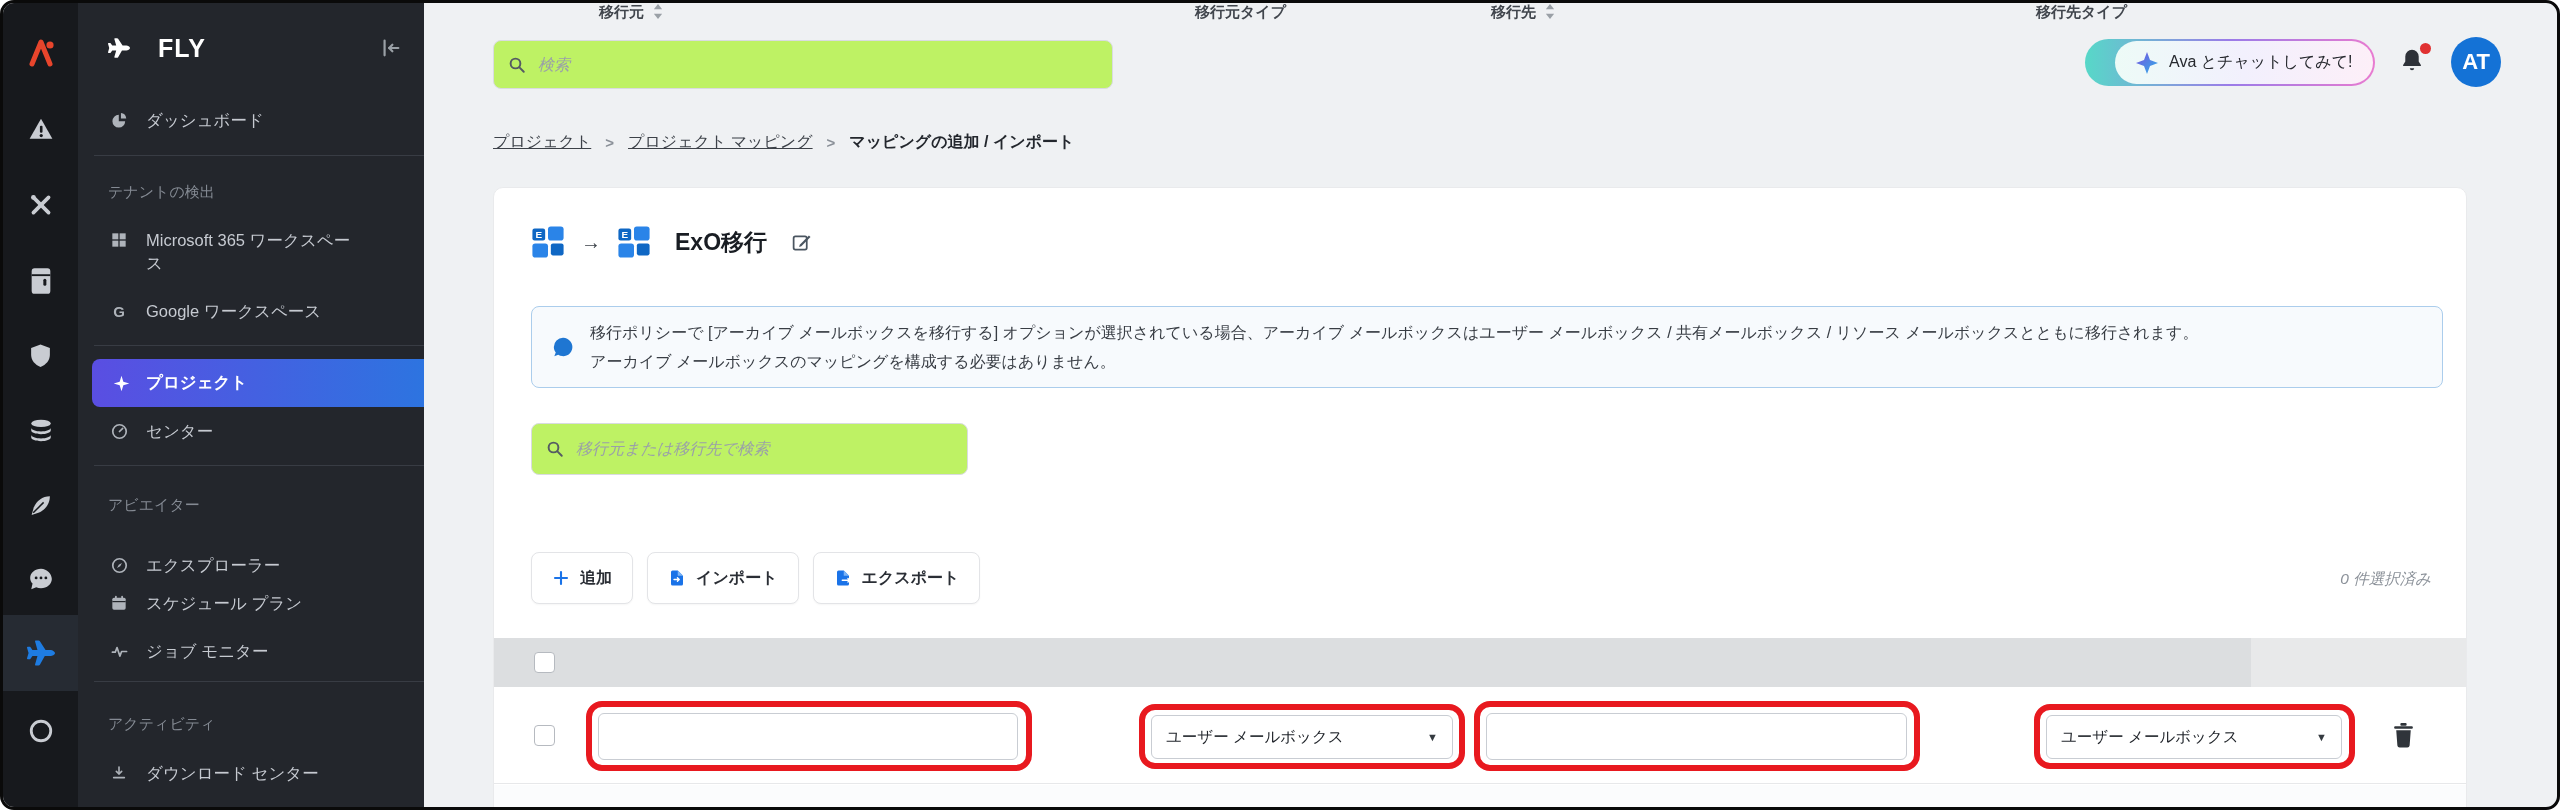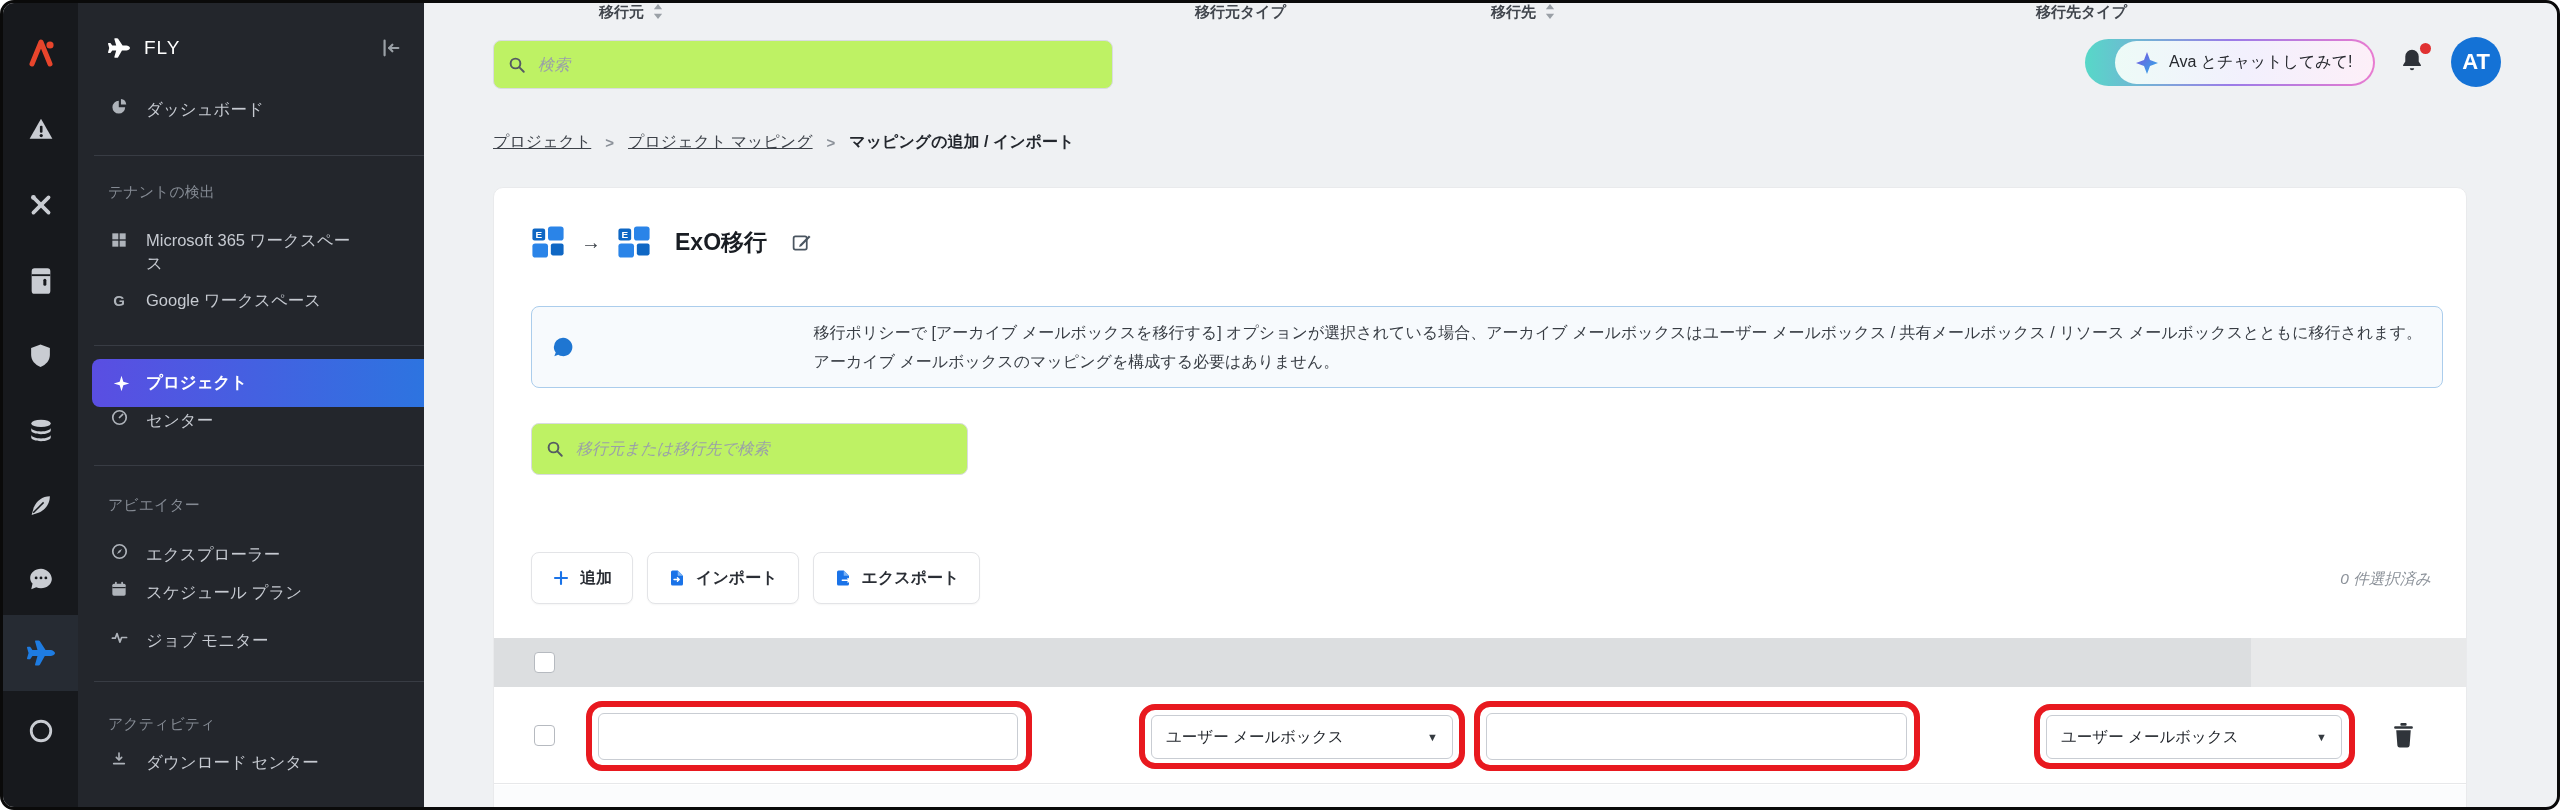--- a/index.html
+++ b/index.html
@@ -9,24 +9,24 @@
     border:3px solid #0a0a0a;border-radius:14px;background:#eff1f3;
     font-family:"Liberation Sans","DejaVu Sans",sans-serif;
   }
   
   .rail{position:absolute;left:0;top:0;width:75px;height:100%;background:#17191d;}
   .rail-icon{position:absolute;left:0;width:75px;height:56px;display:flex;align-items:center;justify-content:center;color:#c3c7ce;}
   .rail-active{position:absolute;left:0;width:75px;height:76px;background:#262b33;display:flex;align-items:center;justify-content:center;color:#1e7ce2;}
   
   .sidebar{position:absolute;left:75px;top:0;width:346px;height:100%;background:#23262c;}
   .sb-head{position:absolute;left:0;top:20px;width:100%;height:50px;display:flex;align-items:center;padding:0 22px 0 30px;color:#fff;}
-  .sb-head .brand{font-size:19px;font-weight:normal;letter-spacing:1px;margin-left:14px;flex:1;}
+  .sb-head .brand{font-size:25px;font-weight:bold;letter-spacing:1px;margin-left:28px;flex:1;}
   .sb-div{position:absolute;left:16px;right:0;height:1px;background:#383c44;}
   .sb-sec{position:absolute;left:30px;right:10px;font-size:15px;color:#848a93;}
-  .sb-item{position:absolute;left:30px;right:10px;display:flex;align-items:flex-start;color:#c6cad1;font-size:16.5px;line-height:23px;cursor:pointer;}
+  .sb-item{position:absolute;left:30px;right:10px;display:flex;align-items:center;color:#c6cad1;font-size:16.5px;line-height:23px;cursor:pointer;}
   .sb-item .sb-ico{width:22px;min-width:22px;display:flex;justify-content:center;margin-right:16px;color:#aeb3ba;}
   .sb-item.wrap{align-items:flex-start;width:250px;}
   .sb-item.wrap .sb-ico{margin-top:3px;}
   .sb-active{position:absolute;left:14px;right:0;height:48px;border-radius:8px 0 0 8px;
     background:linear-gradient(90deg,#5a4ee2,#2d74e0);display:flex;align-items:center;padding-left:18px;color:#fff;font-size:16.5px;font-weight:600;cursor:pointer;}
   .sb-active .sb-ico{width:22px;min-width:22px;display:flex;justify-content:center;margin-right:14px;color:#fff;}
   .g-letter{font-weight:bold;font-size:15px;}
   
   .search-wrap{position:absolute;display:flex;align-items:center;background:#bef264;border:1px solid #d9dbe0;border-radius:8px;padding:0 14px;color:#8a9098;}
   .search-wrap input{border:none;outline:none;flex:1;height:100%;font-size:16px;margin-left:10px;background:transparent;color:#333;font-family:inherit;}
@@ -43,21 +43,21 @@
   .crumbs{position:absolute;left:490px;top:129px;display:flex;align-items:center;gap:14px;font-size:16px;color:#3c4148;}
   .crumb-link{text-decoration:underline;cursor:pointer;}
   .crumb-sep{color:#8a9098;font-weight:600;font-size:15px;}
   .crumb-current{font-weight:bold;color:#23272d;}
   
   .card{position:absolute;left:490px;top:184px;width:1974px;height:626px;background:#fff;border:1px solid #e9eaec;border-radius:10px 10px 0 0;}
   .title-row{position:absolute;left:528px;top:222px;display:flex;align-items:center;gap:16px;}
   .title-text{font-size:23px;font-weight:bold;color:#191d23;margin:0 8px;}
   .arrow-glyph{font-size:20px;color:#3a4047;}
   .banner{position:absolute;left:528px;top:303px;width:1912px;height:82px;background:#f7fafd;border:1.5px solid #abcdec;border-radius:8px;
-    display:flex;align-items:center;padding:0 20px;gap:16px;justify-content:space-between;}
+    display:flex;align-items:center;padding:0 20px;gap:16px;}
   .banner-text{font-size:16px;color:#383d44;line-height:29px;}
   
   .toolbar{position:absolute;left:528px;top:549px;display:flex;gap:14px;}
   .btn{height:52px;display:flex;align-items:center;gap:10px;padding:0 20px;background:#fff;border:1.5px solid #e3e4e7;border-radius:8px;
     font-size:16px;font-weight:bold;color:#2a2e35;cursor:pointer;box-shadow:0 1px 2px rgba(0,0,0,.04);}
   .btn .b-ico{color:#1a73e8;display:flex;}
   .selected-count{position:absolute;right:126px;top:566px;font-style:italic;color:#8b9199;font-size:15.5px;}
   
   .thead{position:absolute;left:491px;top:635px;width:1972px;height:49px;background:#dcdee0;}
   .thead-actions{position:absolute;right:0;top:0;width:215px;height:49px;background:#e8e9ea;}

